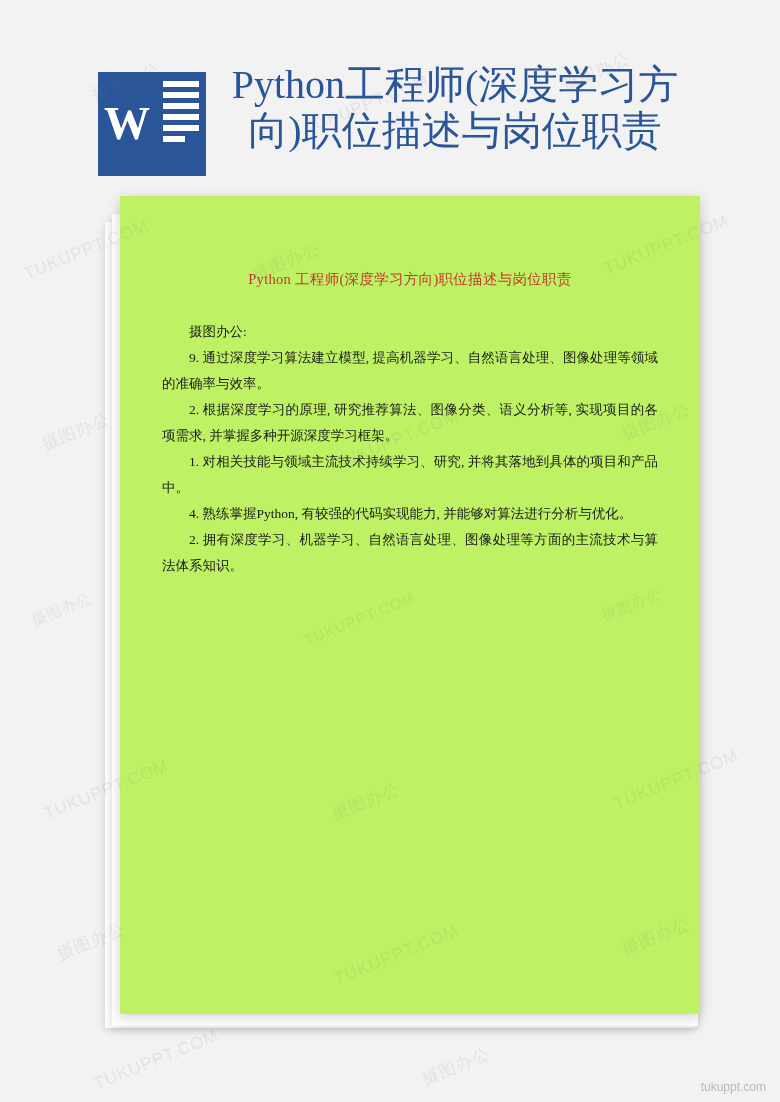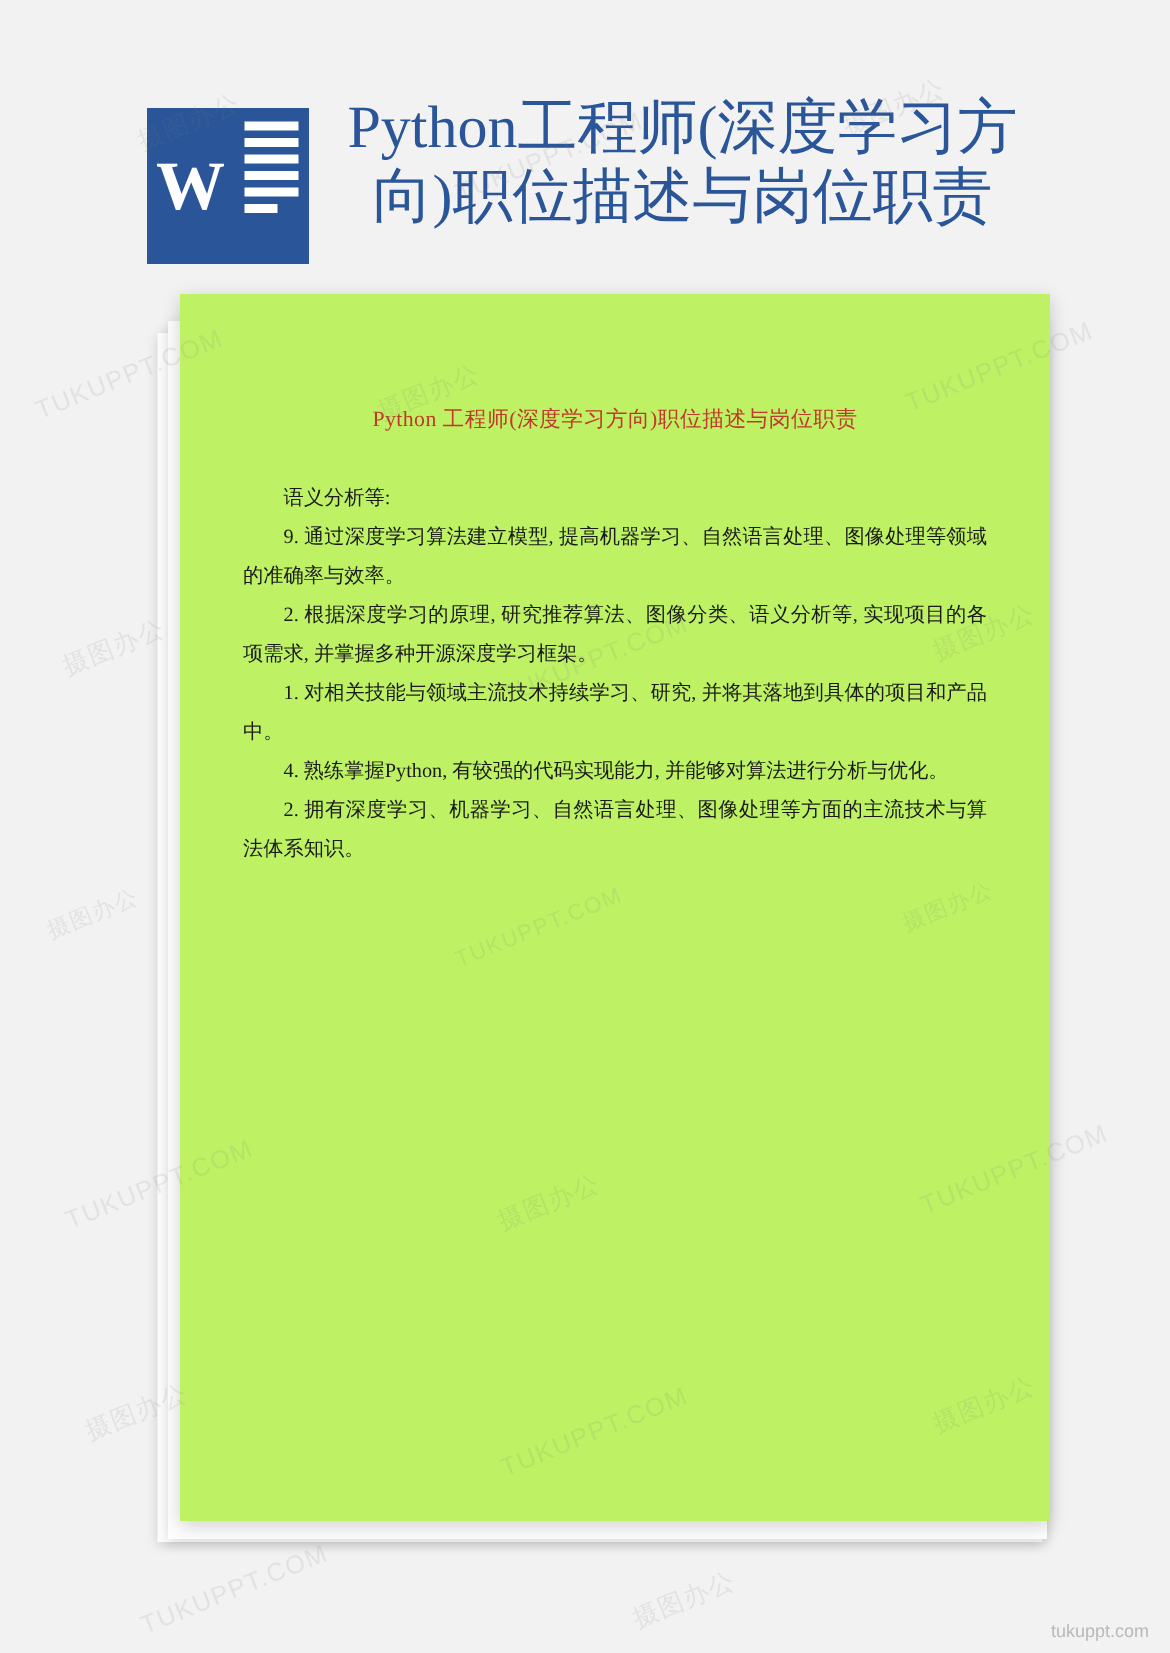--- a/index.html
+++ b/index.html
@@ -183,21 +183,21 @@
 
 <div class="page-stack">
 
   <div class="page-back2"></div>
   <div class="page-back1"></div>
 
   <div class="page-front">
 
     <div class="doc-heading">Python 工程师(深度学习方向)职位描述与岗位职责</div>
 
-    <p class="doc-p">语义分析等:</p>
+    <p class="doc-p">摄图办公:</p>
     <p class="doc-p">9. 通过深度学习算法建立模型, 提高机器学习、自然语言处理、图像处理等领域的准确率与效率。</p>
     <p class="doc-p">2. 根据深度学习的原理, 研究推荐算法、图像分类、语义分析等, 实现项目的各项需求, 并掌握多种开源深度学习框架。</p>
     <p class="doc-p">1. 对相关技能与领域主流技术持续学习、研究, 并将其落地到具体的项目和产品中。</p>
     <p class="doc-p">4. 熟练掌握Python, 有较强的代码实现能力, 并能够对算法进行分析与优化。</p>
     <p class="doc-p">2. 拥有深度学习、机器学习、自然语言处理、图像处理等方面的主流技术与算法体系知识。</p>
 
   </div>
 </div>
 
 <div class="wm" style="left:90px;  top:70px;">摄图办公</div>

